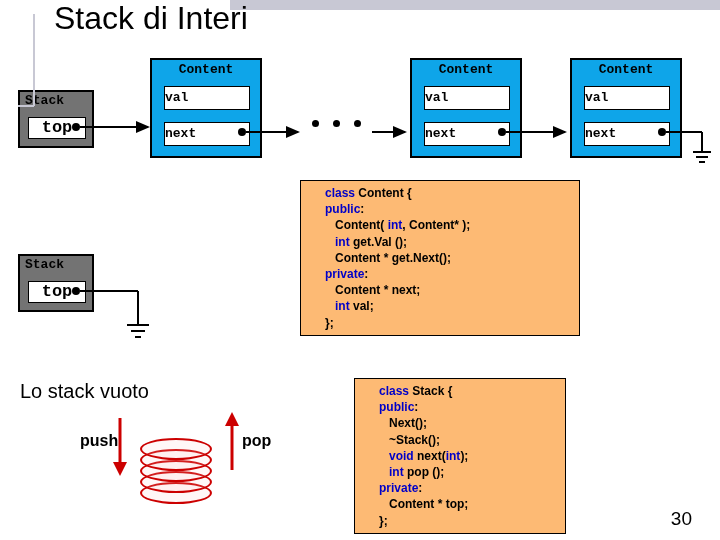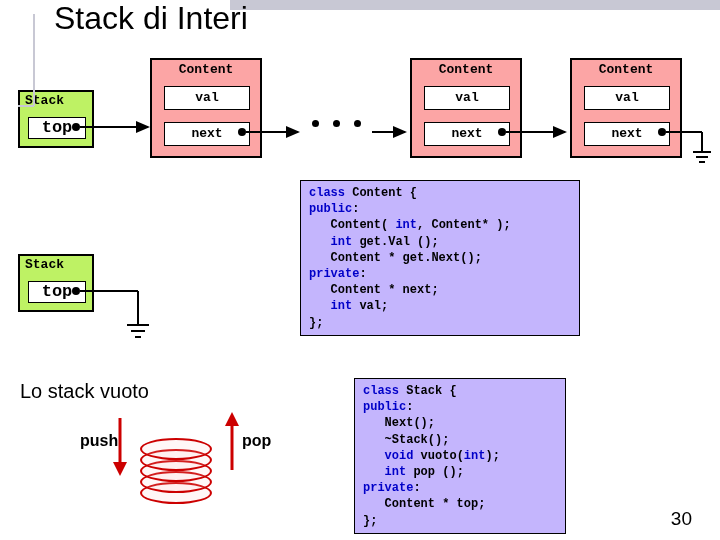--- a/index.html
+++ b/index.html
@@ -15,21 +15,21 @@
   .title {
     font-size: 32px;
     font-weight: normal;
     position: absolute;
     top: 0;
     left: 54px;
     color: #000;
   }
   .content-box {
     position: absolute;
-    background: #fca5a5;
+    background: #0ea5e9;
     border: 2px solid #000;
     width: 112px;
     height: 100px;
     box-sizing: border-box;
   }
   .content-label {
     font-family: "Courier New", monospace;
     font-weight: bold;
     font-size: 13px;
     text-align: center;
@@ -38,27 +38,26 @@
   .field-box {
     position: absolute;
     background: #fff;
     border: 1.5px solid #000;
     width: 86px;
     height: 24px;
     left: 12px;
     font-family: "Courier New", monospace;
     font-weight: bold;
     font-size: 13px;
-    text-align: center;
     line-height: 22px;
     box-sizing: border-box;
   }
   .stack-box {
     position: absolute;
-    background: #bef264;
+    background: #737373;
     border: 2px solid #000;
     width: 76px;
     height: 58px;
     box-sizing: border-box;
   }
   .stack-label {
     font-family: "Courier New", monospace;
     font-weight: bold;
     font-size: 13px;
     position: absolute;
@@ -95,28 +94,28 @@
     gap: 14px;
   }
   .dots-row span {
     width: 7px;
     height: 7px;
     background: #000;
     border-radius: 50%;
   }
   .code-box {
     position: absolute;
-    background: #c4b5fd;
+    background: #fdba74;
     border: 1.5px solid #000;
-    font-family: Liberation Mono, monospace;
+    font-family: Liberation Sans, sans-serif;
     font-weight: bold;
     font-size: 12px;
     white-space: pre;
     line-height: 1.35;
-    padding: 4px 8px;
+    padding: 4px 24px;
     box-sizing: border-box;
   }
   .code-box .kw { color: #0000c8; }
   .empty-label {
     position: absolute;
     top: 380px;
     left: 20px;
     font-size: 20px;
   }
   .push-pop {
@@ -264,19 +263,19 @@
 <span>   Content * get.Next();</span>
 <span class="kw">private</span><span>:</span>
 <span>   Content * next;</span>
 <span>   </span><span class="kw">int</span><span> val;</span>
 <span>};</span></div>
 
 <div class="code-box" style="top:378px; left:354px; width:212px;"><span class="kw">class</span><span> Stack {</span>
 <span class="kw">public</span><span>:</span>
 <span>   Next();</span>
 <span>   ~Stack();</span>
-<span>   </span><span class="kw">void</span><span> vuoto(</span><span class="kw">int</span><span>);</span>
+<span>   </span><span class="kw">void</span><span> next(</span><span class="kw">int</span><span>);</span>
 <span>   </span><span class="kw">int</span><span> pop ();</span>
 <span class="kw">private</span><span>:</span>
 <span>   Content * top;</span>
 <span>};</span></div>
 
 <div class="slide-num">30</div>
 
 </body></html>

